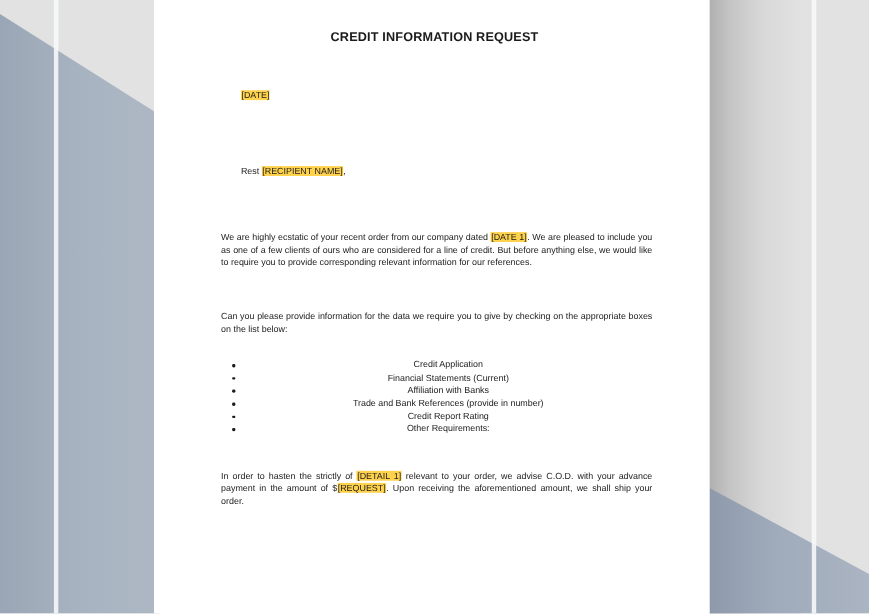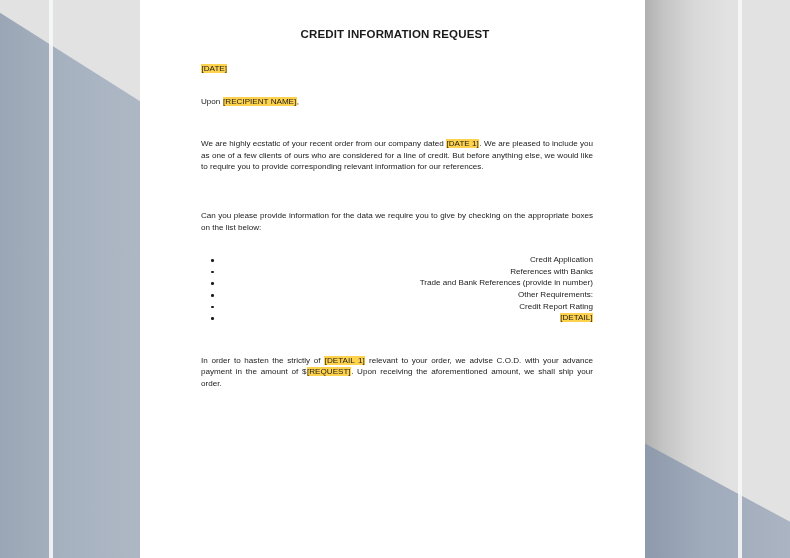--- a/index.html
+++ b/index.html
@@ -118,21 +118,21 @@
     color: #1b1b1b;
     font-size: 8.1px;
     line-height: 11.6px;
   }
 
   .para {
     text-align: justify;
     margin: 16px 0 11px 0;
   }
   .line {
-    margin: 0;
+    margin: 18px;
     text-align: left;
   }
 
   .gap-sm { height: 10px; }
   .gap-md { height: 15px; }
   .gap-lg { height: 21px; }
   .gap-xl { height: 25px; }
 
   .hl {
     background: #ffd24d;
@@ -145,21 +145,21 @@
   
   .bullets {
     list-style: none;
     margin: 0 0 0 0;
     padding: 0;
   }
   .bullets li {
     position: relative;
     padding-left: 21px;
     line-height: 11.6px;
-    text-align: right;
+    text-align: center;
   }
   .bullets li::before {
     content: "";
     position: absolute;
     left: 10px;
     top: 5px;
     width: 2.6px;
     height: 2.6px;
     border-radius: 50%;
     background: #1b1b1b;
@@ -193,51 +193,51 @@
 
     <div class="content">
 
       <p class="line">
         <span class="hl">[DATE]</span>
       </p>
 
       <div class="gap-lg"></div>
 
       <p class="line">
-        <span>Upon </span><span class="hl">[RECIPIENT NAME]</span><span>,</span>
+        <span>Rest </span><span class="hl">[RECIPIENT NAME]</span><span>,</span>
       </p>
 
       <div class="gap-md"></div>
 
       <p class="para"><span>We are highly ecstatic of your recent order from our company dated </span><span class="hl">[DATE 1]</span><span>. We are pleased to include you as one of a few clients of ours who are considered for a line of credit. But before anything else, we would like to require you to provide corresponding relevant information for our references.</span></p>
 
       <div class="gap-sm"></div>
 
       <p class="para">Can you please provide information for the data we require you to give by checking on the appropriate boxes on the list below:</p>
 
       <div class="gap-sm"></div>
 
       <ul class="bullets">
         <li>
           <span>Credit Application</span>
         </li>
         <li>
-          <span>References with Banks</span>
+          <span>Financial Statements (Current)</span>
+        </li>
+        <li>
+          <span>Affiliation with Banks</span>
         </li>
         <li>
           <span>Trade and Bank References (provide in number)</span>
         </li>
         <li>
+          <span>Credit Report Rating</span>
+        </li>
+        <li>
           <span>Other Requirements:</span>
-        </li>
-        <li>
-          <span>Credit Report Rating</span>
-        </li>
-        <li>
-          <span class="hl">[DETAIL]</span>
         </li>
       </ul>
 
       <div class="gap-md"></div>
 
       <p class="para"><span>In order to hasten the strictly of </span><span class="hl">[DETAIL 1]</span><span> relevant to your order, we advise C.O.D. with your advance payment in the amount of $</span><span class="hl">[REQUEST]</span><span>. Upon receiving the aforementioned amount, we shall ship your order.</span></p>
 
       <div class="gap-sm"></div>
 
 

